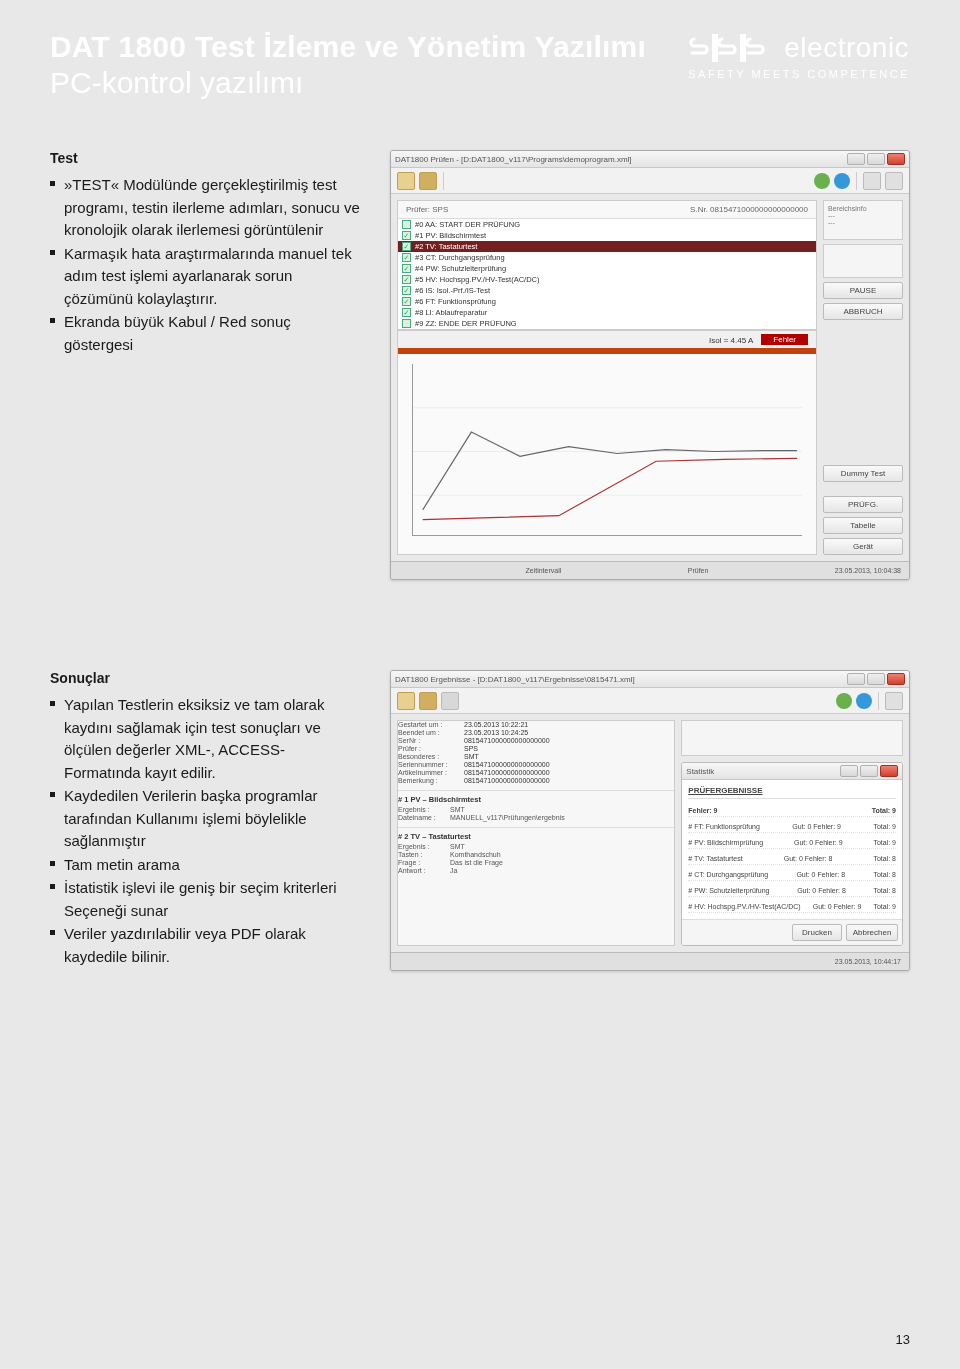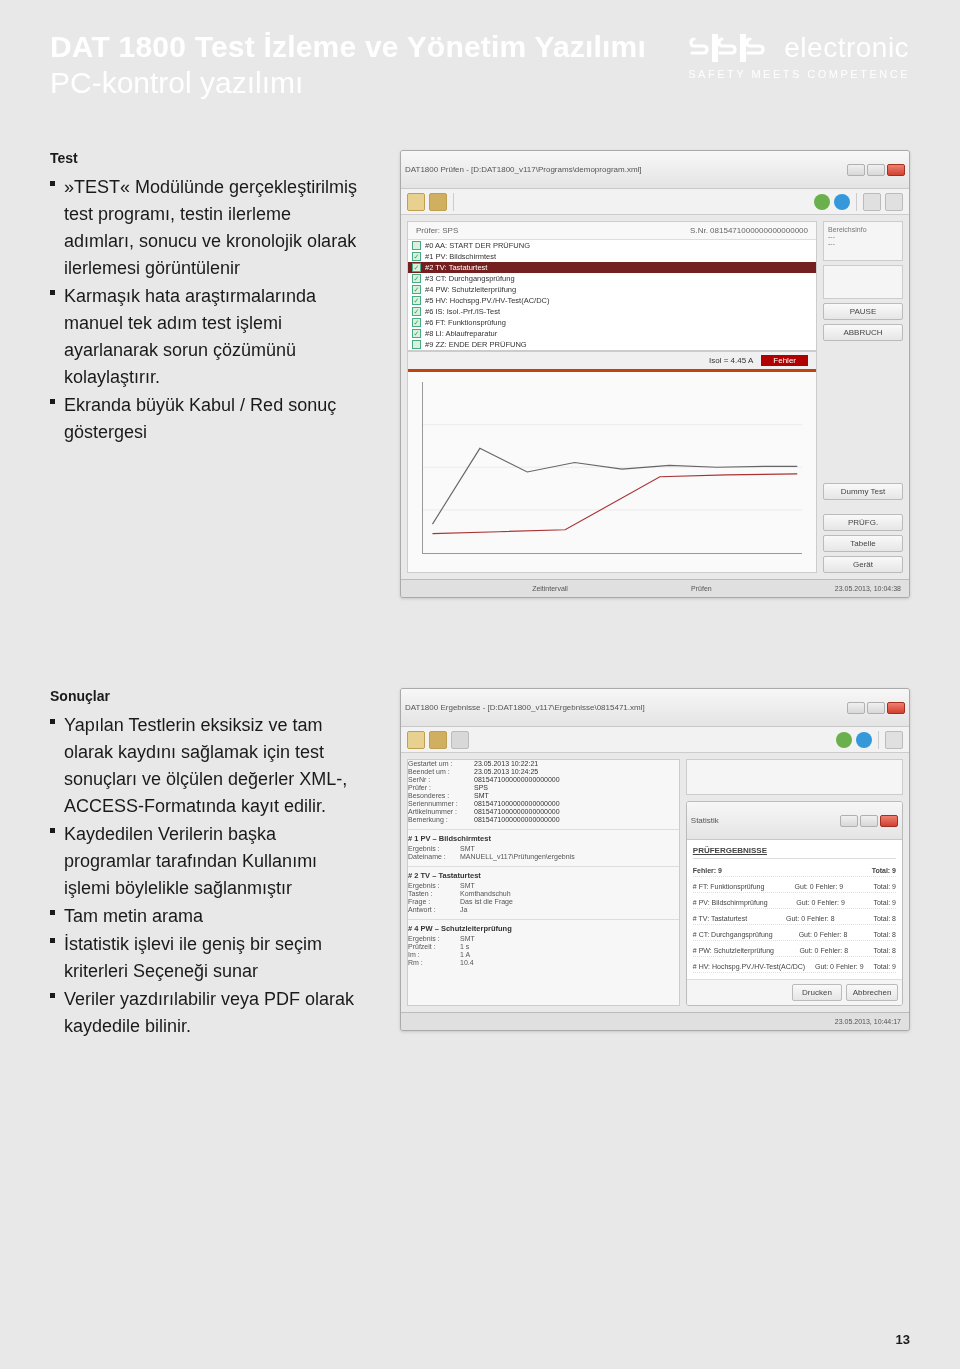--- a/index.html
+++ b/index.html
@@ -57,38 +57,38 @@
     letter-spacing: 0.5px;
   }
   .logo-tagline {
     font-size: 11px;
     color: #fff;
     letter-spacing: 2.5px;
     margin-top: 2px;
   }
   .content-section {
     display: flex;
-    gap: 40px;
+    gap: 30px;
     margin-bottom: 90px;
   }
   .text-col {
     width: 310px;
     flex-shrink: 0;
   }
   .section-heading {
     font-size: 14px;
     font-weight: 700;
     color: #1a1a1a;
     margin-bottom: 8px;
   }
   .bullet-list {
     list-style: none;
   }
   .bullet-list li {
-    font-size: 18px;
+    font-size: 15px;
     line-height: 1.5;
     color: #1a1a1a;
     padding-left: 14px;
     position: relative;
     margin-bottom: 1px;
   }
   .bullet-list li::before {
     content: "";
     position: absolute;
     left: 0;
@@ -102,21 +102,21 @@
   }
   .screenshot-frame {
     width: 100%;
     background: #ddd;
     border: 1px solid #aaa;
     border-radius: 3px;
     overflow: hidden;
     box-shadow: 0 1px 3px rgba(0,0,0,0.15);
   }
   .win-titlebar {
-    height: 38px;
+    height: 17px;
     background: linear-gradient(#f7f7f7, #e4e4e4);
     border-bottom: 1px solid #c8c8c8;
     display: flex;
     align-items: center;
     justify-content: space-between;
     padding: 0 4px;
     font-size: 8px;
     color: #555;
   }
   .win-buttons {
@@ -191,27 +191,27 @@
     height: 9px;
     border: 1px solid #4a8;
     background: #dff0d8;
     font-size: 7px;
     line-height: 7px;
     text-align: center;
     color: #2a6;
   }
   .result-bar {
     display: flex;
-    align-items: center;
+    align-items: flex-end;
     justify-content: flex-end;
     gap: 8px;
     padding: 3px 8px;
     font-size: 8px;
     background: #f0f0f0;
-    border-bottom: 3px solid #c2410c;
+    border-bottom: 6px solid #c2410c;
     border-top: 1px solid #ccc;
   }
   .result-val { color: #333; }
   .result-tag {
     background: #b00000;
     color: #fff;
     padding: 1px 12px;
     font-size: 8px;
   }
   .chart-area {
@@ -342,21 +342,21 @@
     padding: 4px;
     gap: 4px;
     border-top: 1px solid #ddd;
     background: #f5f5f5;
   }
   .page-num {
     position: absolute;
     bottom: 22px;
     right: 50px;
     font-size: 13px;
-    font-weight: 700;
+    font-weight: 400;
     color: #1a1a1a;
   }
   .icon-pencil {
     width:16px; height:16px; border-radius:50%;
     background:#6ab04c;
     position: relative;
   }
   .icon-circle {
     width:16px; height:16px; border-radius:50%;
     background:#3498db;
@@ -572,33 +572,20 @@
                   <span>Ergebnis :</span>
                   <span>SMT</span>
               <span>Tasten :</span>
                   <span>Komthandschuh</span>
               <span>Frage :</span>
                   <span>Das ist die Frage</span>
               <span>Antwort :</span>
                   <span>Ja</span>
                 </div>
               </div>
-            <div class="prgrp">
-                <div class="t"># 4 PW – Schutzleiterprüfung</div>
-              <div class="sub-tbl">
-                  <span>Ergebnis :</span>
-                  <span>SMT</span>
-              <span>Prüfzeit :</span>
-                  <span>1 s</span>
-              <span>Im :</span>
-                  <span>1 A</span>
-              <span>Rm :</span>
-                  <span>10.4</span>
-                </div>
-              </div>
           </div>
           <div class="ss2-right">
             <div class="ss2-sidebox"></div>
             <div class="inner-win">
               <div class="win-titlebar">
                 <span>Statistik</span>
                 <div class="win-buttons">
                   <div class="win-btn"></div>
                   <div class="win-btn"></div>
                   <div class="win-btn close"></div>

